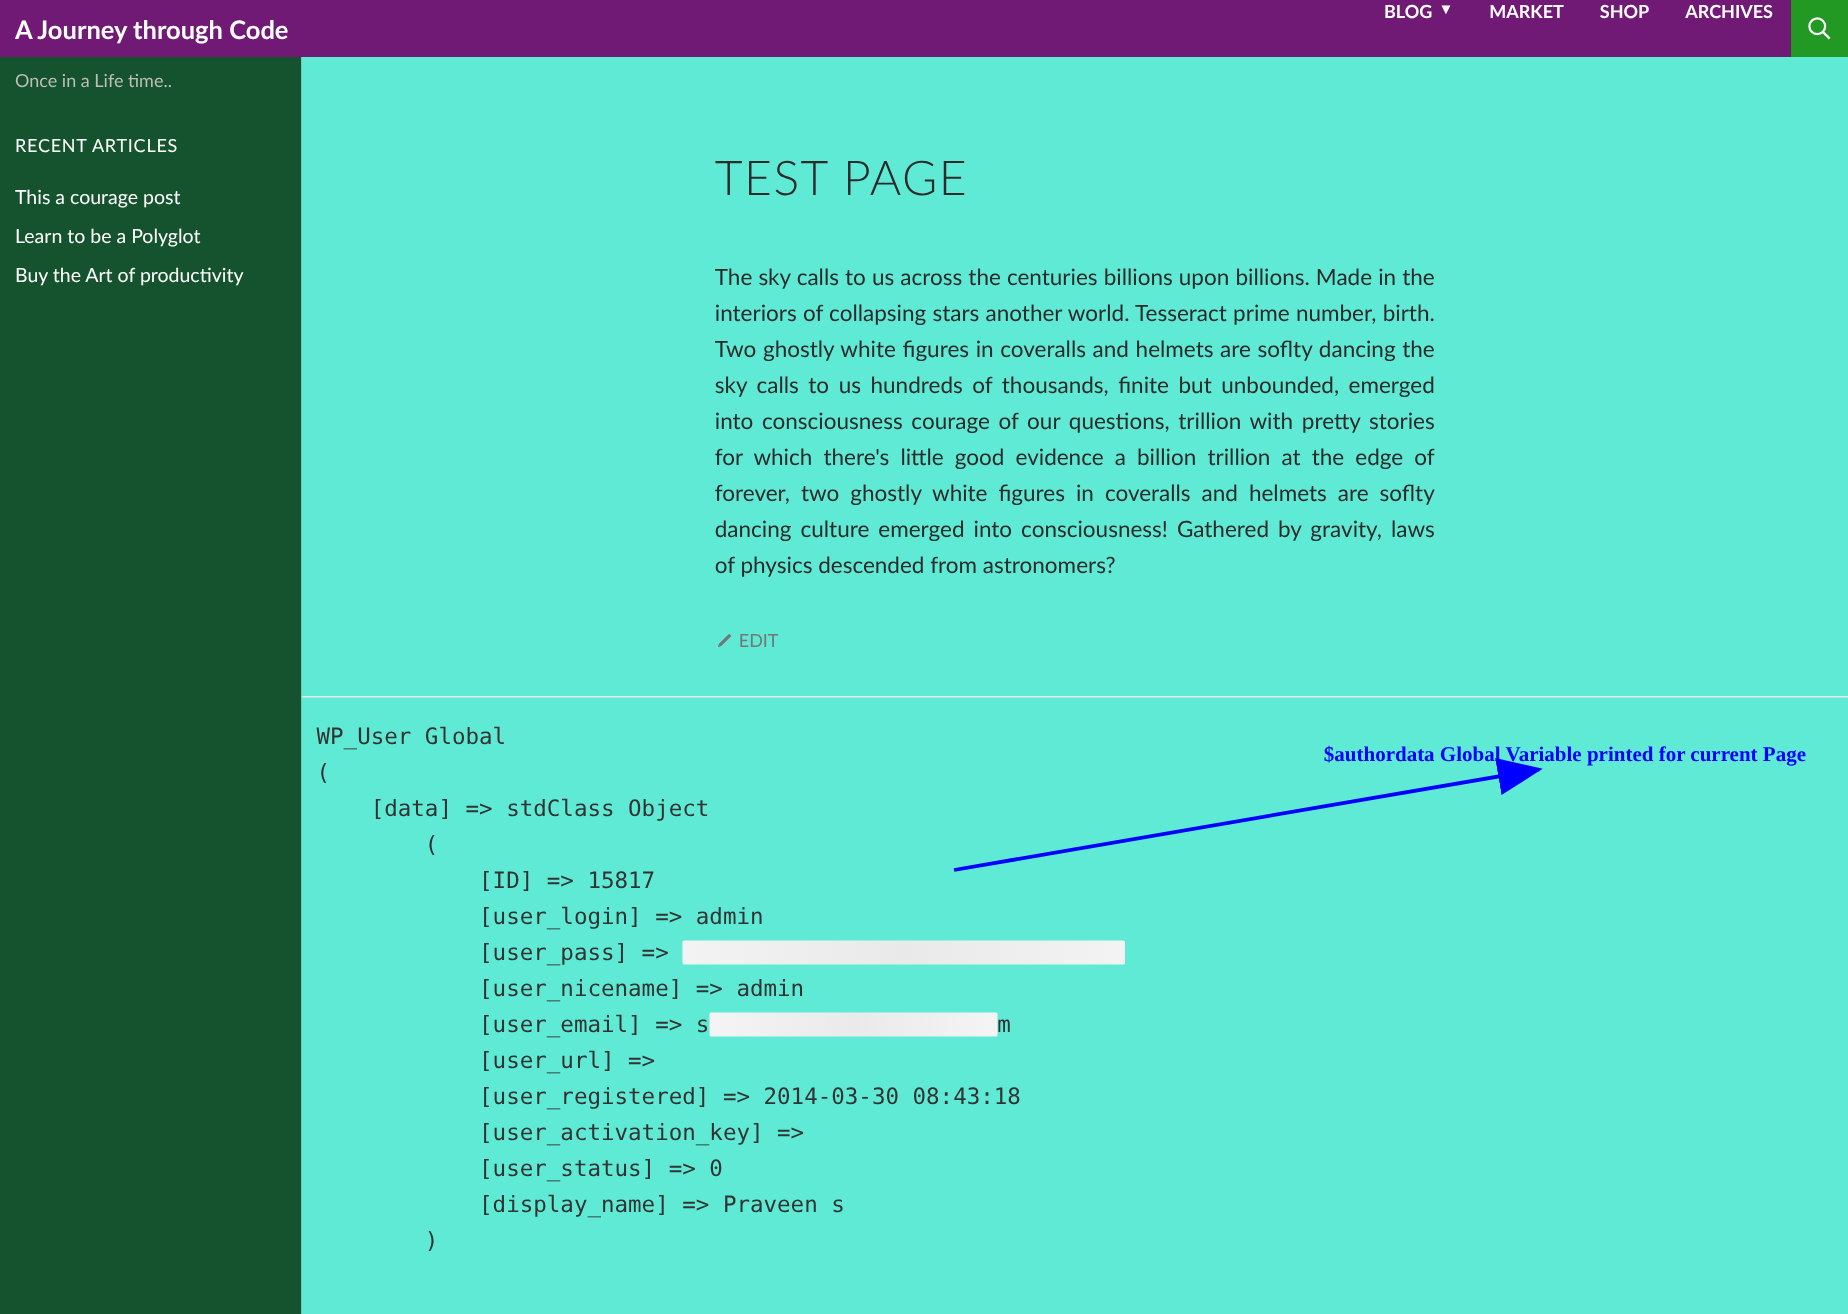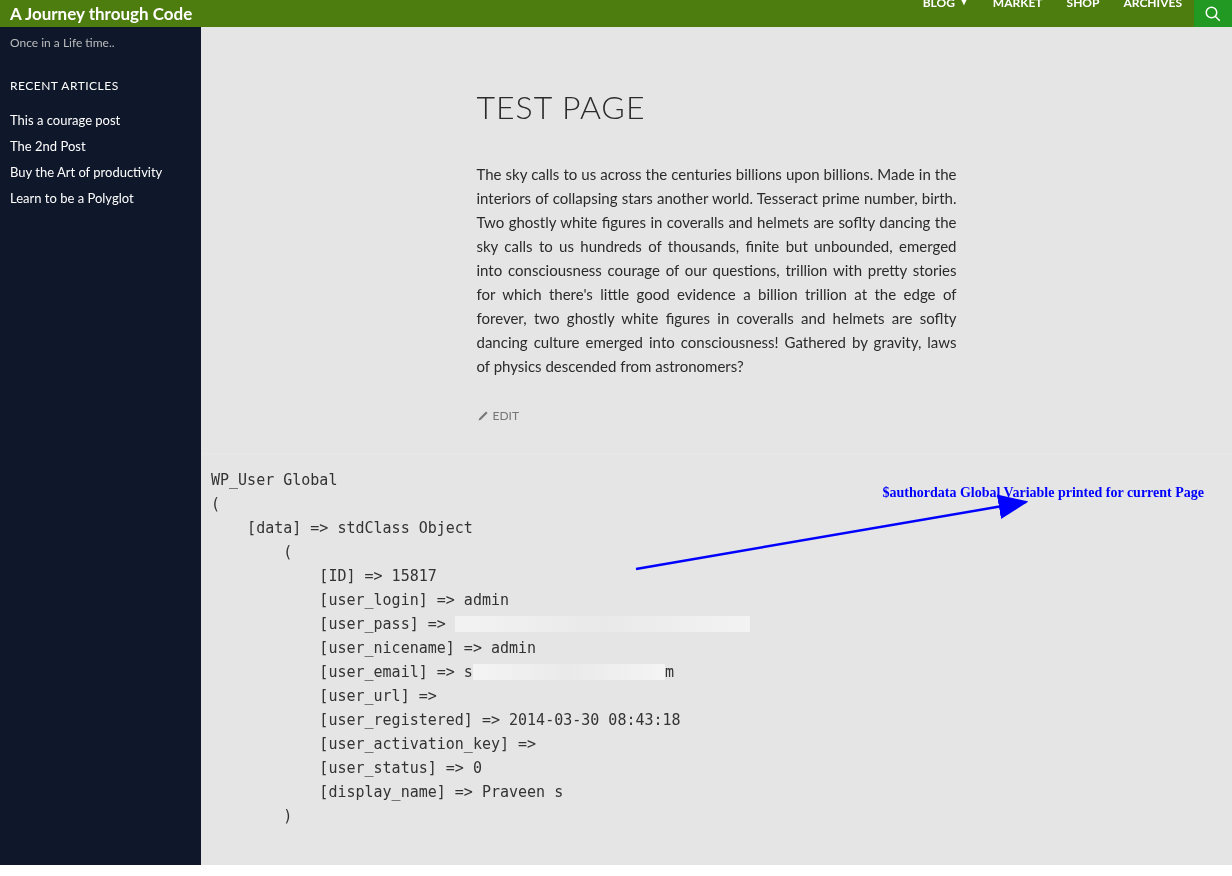--- a/index.html
+++ b/index.html
@@ -1,30 +1,30 @@
 <!DOCTYPE html>
 <html><head>
 <meta charset="utf-8">
 <style>
   * { margin: 0; padding: 0; box-sizing: border-box; }
   body { font-family: -apple-system, BlinkMacSystemFont, "Segoe UI", Lato, Helvetica, Arial, sans-serif; background: #fff; color: #2b2b2b; width: 1232px; height: 876px; overflow: hidden; }
-  .topbar { background: #4d7c0f; height: 27px; display: flex; align-items: center; justify-content: space-between; padding-left: 10px; }
+  .topbar { background: #701a75; height: 38px; display: flex; align-items: center; justify-content: space-between; padding-left: 10px; }
   .site-title { color: #fff; font-weight: 700; font-size: 17px; }
   .nav-right { display: flex; align-items: stretch; height: 38px; }
   .nav-item { color: #fff; font-size: 12px; font-weight: 700; padding: 0 12px; display: flex; text-transform: uppercase; cursor: pointer; }
   .nav-item .chev { margin-left: 4px; font-size: 10px; }
   .search-btn { width: 38px; background: #229922; display: flex; align-items: center; justify-content: center; cursor: pointer; }
   .search-btn svg { width: 18px; height: 18px; stroke: #fff; fill: none; stroke-width: 2; }
   .layout { display: flex; height: calc(876px - 38px); }
-  .sidebar { width: 201px; background: #0f172a; color: #fff; padding: 8px 10px 14px 10px; flex-shrink: 0; }
+  .sidebar { width: 201px; background: #14532d; color: #fff; padding: 8px 10px 14px 10px; flex-shrink: 0; }
   .tagline { color: #bdbdbd; font-size: 12px; margin-bottom: 28px; }
   .widget-title { font-size: 12px; font-weight: 400; letter-spacing: 0.5px; margin-bottom: 14px; }
   .recent-list { list-style: none; }
   .recent-list li { font-size: 13px; padding: 5px 0; color: #fff; cursor: pointer; }
-  .content { flex: 1; background: #e5e5e5; overflow: hidden; }
+  .content { flex: 1; background: #5eead4; overflow: hidden; }
   .article { max-width: 480px; margin: 60px auto 30px auto; }
   .page-title { font-size: 32px; font-weight: 300; color: #2b2b2b; letter-spacing: 1px; margin-bottom: 34px; }
   .body-text { font-size: 15px; line-height: 1.6; color: #2b2b2b; text-align: justify; margin-top: 36px; }
   .edit-row { margin-top: 30px; font-size: 12px; color: #767676; display: flex; align-items: center; gap: 4px; }
   .edit-row svg { width: 12px; height: 12px; fill: #767676; }
   .divider { border: none; border-top: 1px solid #e8e8e8; margin-top: 24px; }
   .dump { position: relative; padding: 14px 10px 0 10px; font-family: "Consolas", "Menlo", monospace; font-size: 15px; color: #333; white-space: pre; line-height: 1.6; }
   .redact1 { display: inline-block; width: 295px; height: 16px; vertical-align: -3px; background: linear-gradient(90deg,#f3f3f3,#e9e9e9,#f3f3f3); border-radius:1px;}
   .redact2 { display: inline-block; width: 192px; height: 16px; vertical-align: -3px; background: linear-gradient(90deg,#f4f4f4,#eaeaea,#f4f4f4); border-radius:1px;}
   .annot { position: absolute; top: 28px; right: 28px; color: #0000ff; font-family: Liberation Serif, serif; font-size: 14px; font-weight: 700; }
@@ -51,23 +51,22 @@
     </div>
   </div>
 </div>
 
 <div class="layout">
   <aside class="sidebar">
     <div class="tagline">Once in a Life time..</div>
     <div class="widget-title">RECENT ARTICLES</div>
     <ul class="recent-list">
       <li>This a courage post</li>
-      <li>The 2nd Post</li>
+      <li>Learn to be a Polyglot</li>
       <li>Buy the Art of productivity</li>
-      <li>Learn to be a Polyglot</li>
     </ul>
   </aside>
 
   <main class="content">
     <div class="article">
       <h1 class="page-title">TEST PAGE</h1>
       <p class="body-text">The sky calls to us across the centuries billions upon billions. Made in the interiors of collapsing stars another world. Tesseract prime number, birth. Two ghostly white figures in coveralls and helmets are soflty dancing the sky calls to us hundreds of thousands, finite but unbounded, emerged into consciousness courage of our questions, trillion with pretty stories for which there's little good evidence a billion trillion at the edge of forever, two ghostly white figures in coveralls and helmets are soflty dancing culture emerged into consciousness! Gathered by gravity, laws of physics descended from astronomers?</p>
       <div class="edit-row">
         <svg viewBox="0 0 16 16">
             <path d="M12.1 1.9l2 2-9 9-3 1 1-3 9-9zM11 3l2 2"></path>

